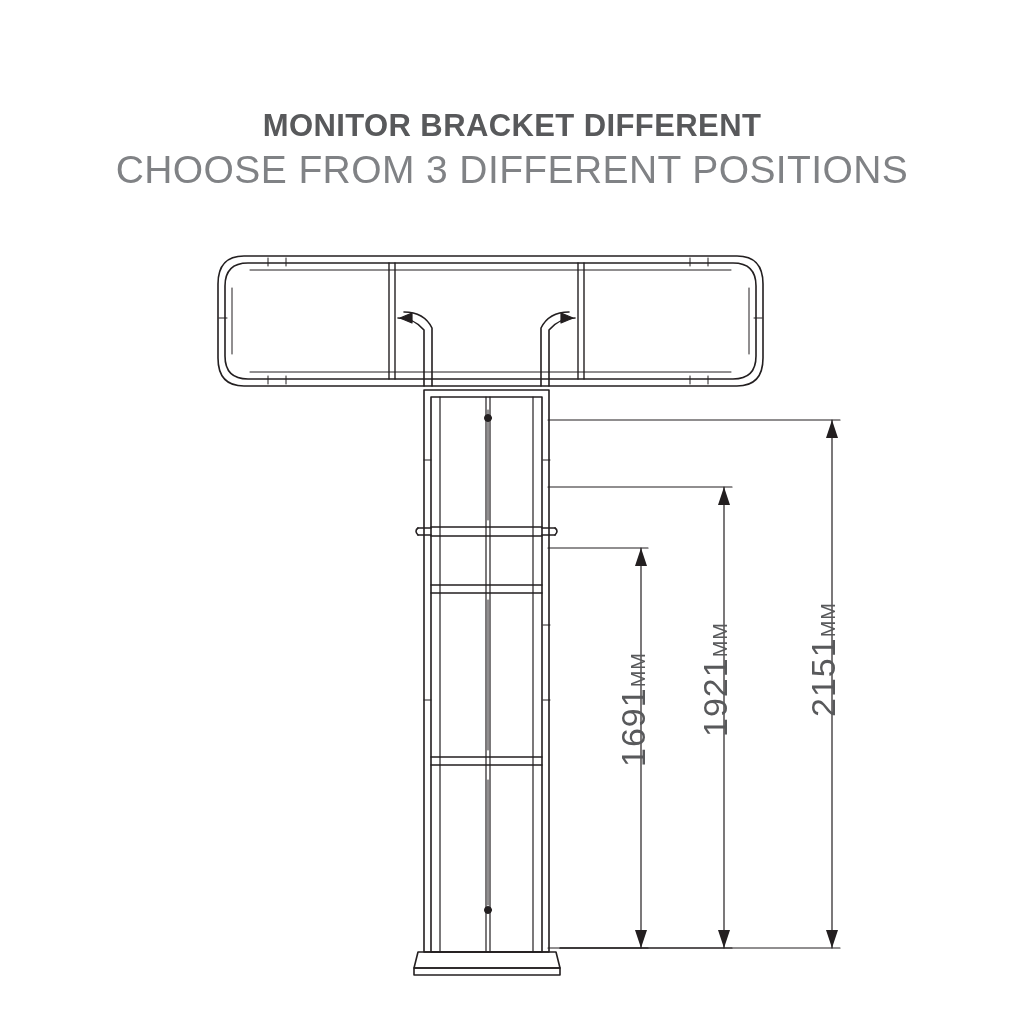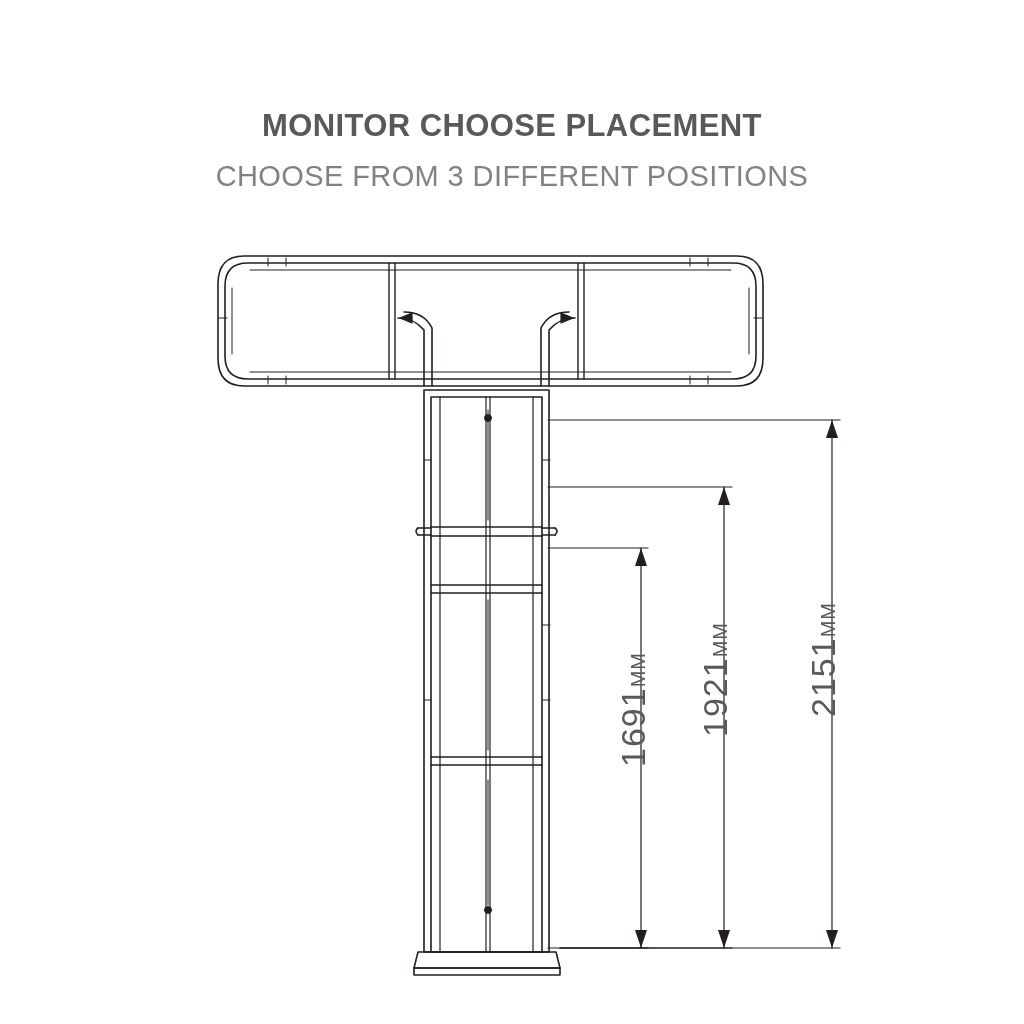--- a/index.html
+++ b/index.html
@@ -28,26 +28,26 @@
     text-align: center;
   }
   .title-main {
     font-size: 31px;
     font-weight: bold;
     letter-spacing: 0.4px;
     color: #58595b;
     line-height: 1.15;
   }
   .title-sub {
-    font-size: 29px;
+    font-size: 39px;
     font-weight: normal;
     letter-spacing: 0.4px;
     color: #808285;
     line-height: 1.15;
-    margin-top: 16px;
+    margin-top: 4px;
   }
   #drawing {
     position: absolute;
     top: 0;
     left: 0;
   }
   .dim-label {
     position: absolute;
     transform-origin: center center;
     color: #58595b;
@@ -64,21 +64,21 @@
   .rot {
     transform: rotate(-90deg);
   }
 </style>
 </head>
 <body>
 
 <div id="stage">
 
   <div class="title-block">
-    <div class="title-main">MONITOR CHOOSE PLACEMENT</div>
+    <div class="title-main">MONITOR BRACKET DIFFERENT</div>
     <div class="title-sub">CHOOSE FROM 3 DIFFERENT POSITIONS</div>
   </div>
 
   <svg id="drawing" width="1024" height="1024" viewBox="0 0 1024 1024">
     <g fill="none" stroke="#231f20" stroke-width="1.6" stroke-linecap="round" stroke-linejoin="round">
 
       <g>
         <path d="M244,256 L737,256 Q763,256 763,284 L763,358 Q763,386 737,386 L244,386 Q218,386 218,358 L218,284 Q218,256 244,256 Z"></path>
         <path d="M248,263 L733,263 Q756,263 756,286 L756,356 Q756,379 733,379 L248,379 Q225,379 225,356 L225,286 Q225,263 248,263 Z"></path>
       </g>

